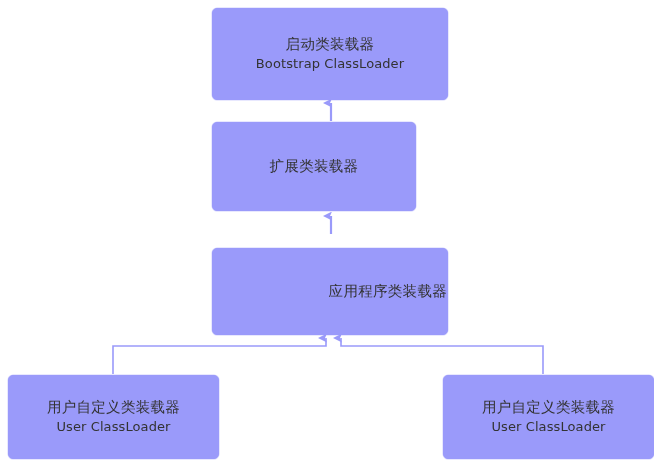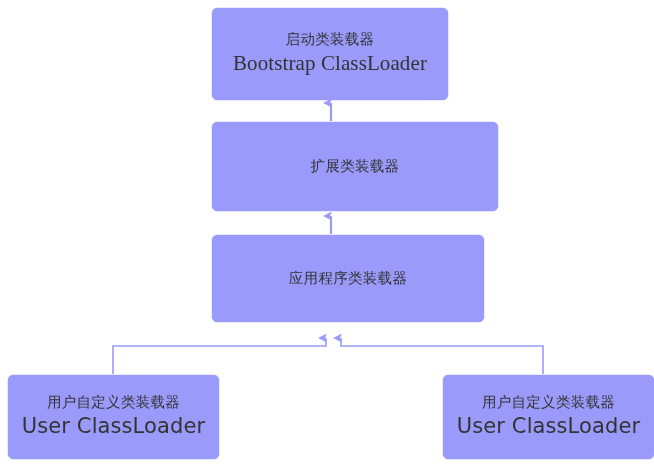--- a/index.html
+++ b/index.html
@@ -29,21 +29,21 @@
     text-align: center;
     line-height: 1.42;
     box-shadow: 0 0 0 0.5px rgba(154,154,250,0.45);
   }
   .node .cn {
     font-size: 14.5px;
     letter-spacing: 0.3px;
     white-space: nowrap;
   }
   .node .en {
-    font-size: 21px;
+    font-size: 13px;
     letter-spacing: 0.1px;
     white-space: nowrap;
   }
   #edges {
     position: absolute;
     left: 0;
     top: 0;
     width: 654px;
     height: 474px;
     pointer-events: none;
@@ -63,30 +63,30 @@
 
     <path d="M 331 121 L 331 103" fill="none" stroke="#9a9afa" stroke-width="2.2" marker-end="url(#arrowUp)"></path>
 
     <path d="M 331 234 L 331 216" fill="none" stroke="#9a9afa" stroke-width="2.2" marker-end="url(#arrowUp)"></path>
 
     <path d="M 113 374 L 113 346 L 326 346 L 326 338" fill="none" stroke="#9a9afa" stroke-width="1.6" marker-end="url(#arrowUp)"></path>
 
     <path d="M 543 374 L 543 346 L 341 346 L 341 338" fill="none" stroke="#9a9afa" stroke-width="1.6" marker-end="url(#arrowUp)"></path>
   </svg>
 
-  <div class="node" id="node-bootstrap" style="left:212px; top:8px; width:236px; height:92px;font-family:Liberation Serif, serif;">
+  <div class="node" id="node-bootstrap" style="left:212px; top:8px; width:236px; height:92px;">
     <span class="cn">启动类装载器</span>
     <span class="en">Bootstrap ClassLoader</span>
   </div>
 
-  <div class="node" id="node-extension" style="left:212px; top:122px; width:286px; height:89px;">
+  <div class="node" id="node-extension" style="left:212px; top:122px; width:204px; height:89px;">
     <span class="cn">扩展类装载器</span>
   </div>
 
-  <div class="node" id="node-application" style="left:212px; top:235px; width:272px; height:87px;">
+  <div class="node" id="node-application" style="left:212px; top:248px; width:236px; height:87px;align-items:flex-end;">
     <span class="cn">应用程序类装载器</span>
   </div>
 
   <div class="node" id="node-user-left" style="left:8px; top:375px; width:211px; height:84px;">
     <span class="cn">用户自定义类装载器</span>
     <span class="en">User ClassLoader</span>
   </div>
 
   <div class="node" id="node-user-right" style="left:443px; top:375px; width:211px; height:84px;">
     <span class="cn">用户自定义类装载器</span>

